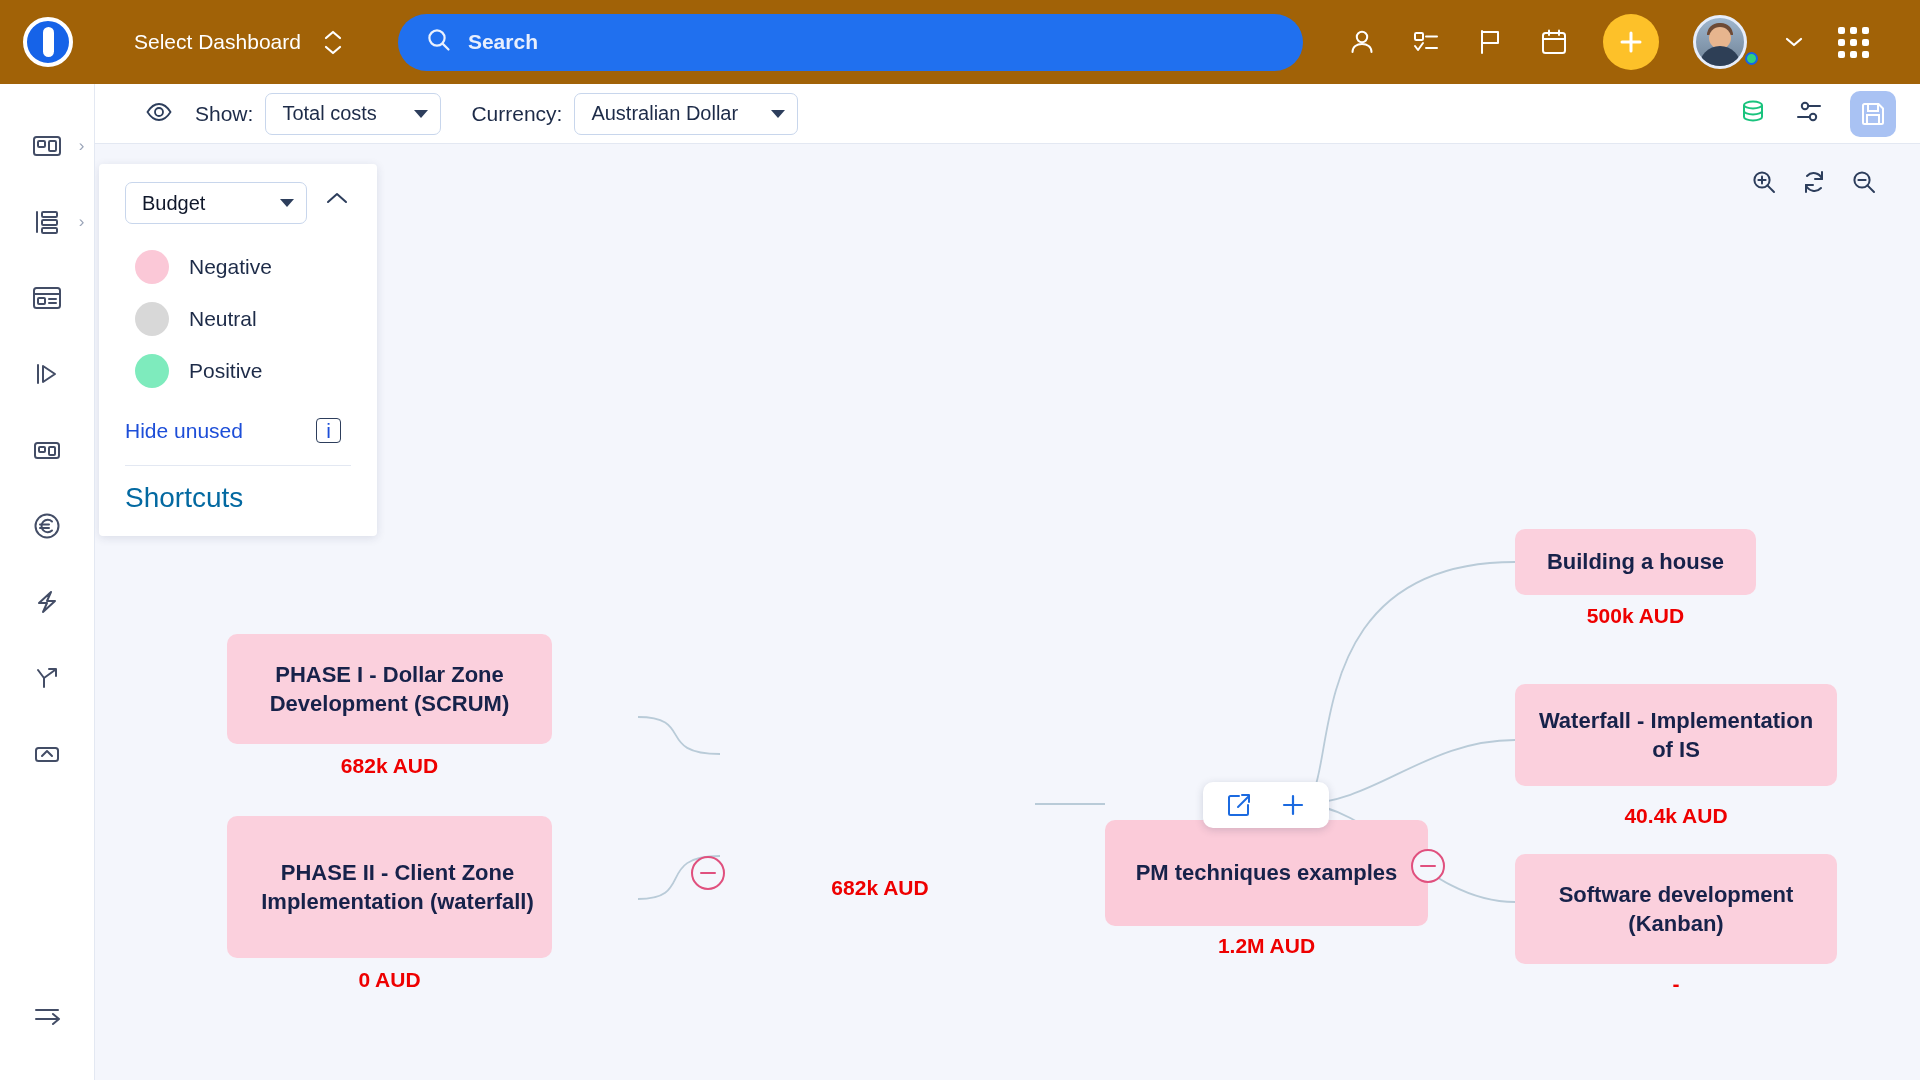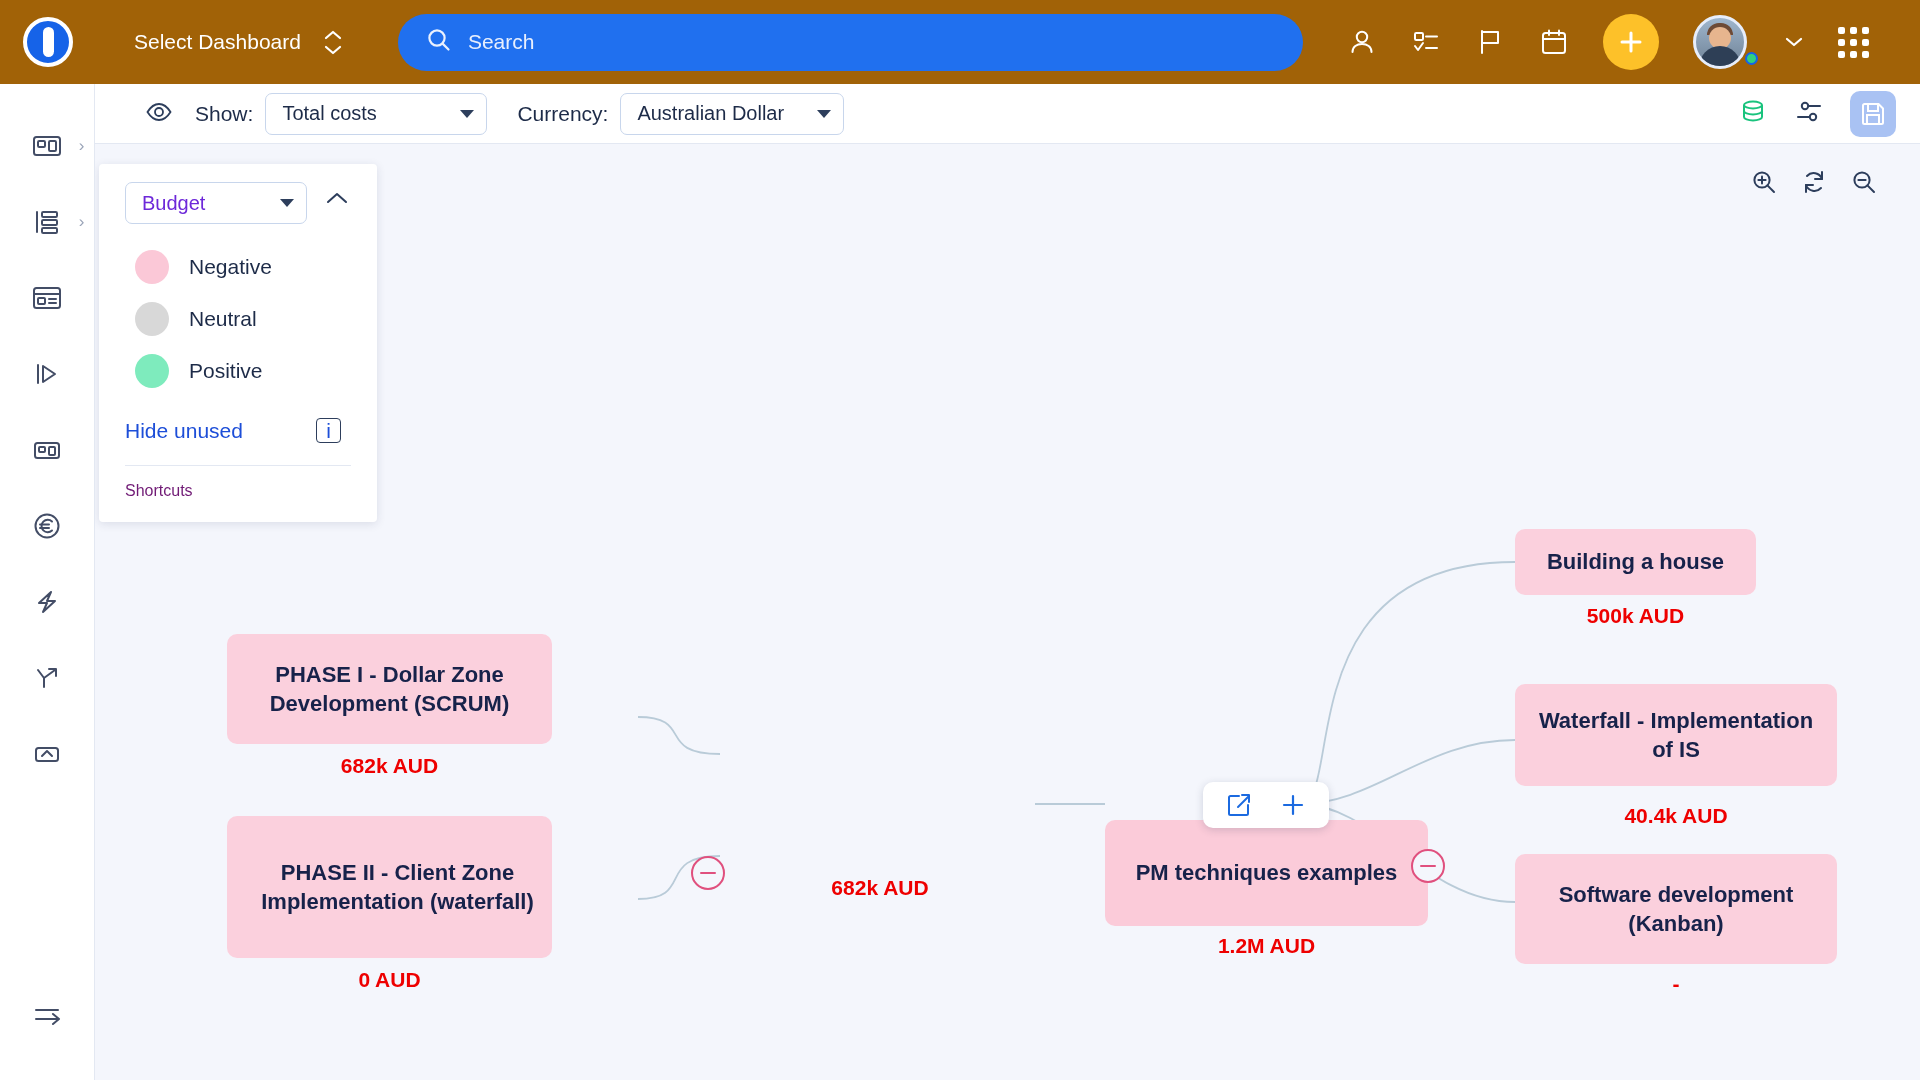--- a/index.html
+++ b/index.html
@@ -40,21 +40,21 @@
   }
   .updown { display: flex; flex-direction: column; align-items: center; gap: 3px; }
   .updown svg { display: block; }
   .search {
     margin-left: 55px;
     width: 905px; height: 57px;
     background: #2070ef; border-radius: 30px;
     display: flex; align-items: center; gap: 16px;
     padding-left: 28px;
   }
-  .search-text { color: #e8effd; font-size: 21px; }
+  .search-text { color: #e8effd; font-size: 21px; font-weight: bold; }
   .top-icons {
     margin-left: 44px;
     display: flex; align-items: center; gap: 34px;
   }
   .top-icons .ti { cursor: pointer; display: flex; align-items: center; justify-content: center; }
   .plus-btn {
     width: 56px; height: 56px; border-radius: 50%;
     background: #fdc129; display: flex; align-items: center; justify-content: center;
     cursor: pointer;
   }
@@ -139,39 +139,39 @@
     position: absolute; top: 20px; left: 4px;
     width: 278px; background: #ffffff;
     border-radius: 4px; box-shadow: 0 2px 10px rgba(31,45,80,.12);
     padding: 18px 0 0 0;
   }
   .legend-top { display: flex; align-items: flex-start; padding: 0 18px 0 26px; }
   .legend-sel {
     width: 182px; height: 42px;
     border: 1px solid #c8d6ec; border-radius: 7px; background: #fff;
     display: flex; align-items: center; justify-content: space-between;
-    padding: 0 12px 0 16px; font-size: 20px; color: #6d28d9; cursor: pointer;
+    padding: 0 12px 0 16px; font-size: 20px; color: #0f172a; cursor: pointer;
   }
   .legend-collapse { margin-left: 18px; margin-top: 9px; cursor: pointer; }
   .legend-items { padding: 26px 0 0 26px; margin-left: 10px; }
   .legend-row { display: flex; align-items: center; gap: 20px; margin-bottom: 18px; }
   .swatch { width: 34px; height: 34px; border-radius: 50%; }
   .legend-row span { font-size: 21px; color: #1d2b48; }
   .hide-unused {
     display: flex; align-items: center; justify-content: space-between;
     padding: 12px 36px 0 26px;
   }
   .hide-unused span { font-size: 21px; color: #1d4ed8; }
   .info-box {
     width: 25px; height: 25px; border: 1.6px solid #2d3e5c; border-radius: 4px;
     display: flex; align-items: center; justify-content: center;
     font-size: 15px; color: #2d3e5c; cursor: pointer;
   }
   .legend-div { height: 1px; background: #e3e8f2; margin: 22px 26px 0 26px; }
-  .shortcuts { padding: 16px 26px 22px 26px; font-size: 16px; color: #701a75; cursor: pointer; }
+  .shortcuts { padding: 16px 26px 22px 26px; font-size: 28px; color: #0369a1; cursor: pointer; }
 
   
   .map { position: absolute; inset: 0; }
   .links { position: absolute; inset: 0; }
   .node {
     position: absolute;
     background: #fbd0dd; border-radius: 10px;
     display: flex; align-items: center; justify-content: center;
     text-align: center; font-weight: bold; color: #17224a;
     font-size: 22px; line-height: 1.33; padding: 12px 16px;
@@ -362,21 +362,21 @@
 </div>
 
 <div class="subbar">
   <div class="eye-ico">
     <svg width="28" height="28" viewBox="0 0 28 28">
         <path d="M2.5 14c3.4-5.5 7.2-8 11.5-8s8.1 2.5 11.5 8c-3.4 5.5-7.2 8-11.5 8s-8.1-2.5-11.5-8z" fill="none" stroke="#2d3e5c" stroke-width="1.8"></path>
         <circle cx="14" cy="14" r="4" fill="none" stroke="#2d3e5c" stroke-width="1.8"></circle>
       </svg>
   </div>
   <span class="lbl">Show:</span>
-  <div class="sel" style="width:222px">
+  <div class="sel" style="width:176px">
     <span>Total costs</span>
     <span class="caret"></span>
   </div>
   <span class="lbl" style="margin-left:30px">Currency:</span>
   <div class="sel" style="width:224px">
     <span>Australian Dollar</span>
     <span class="caret"></span>
   </div>
 
   <div class="subbar-right">

